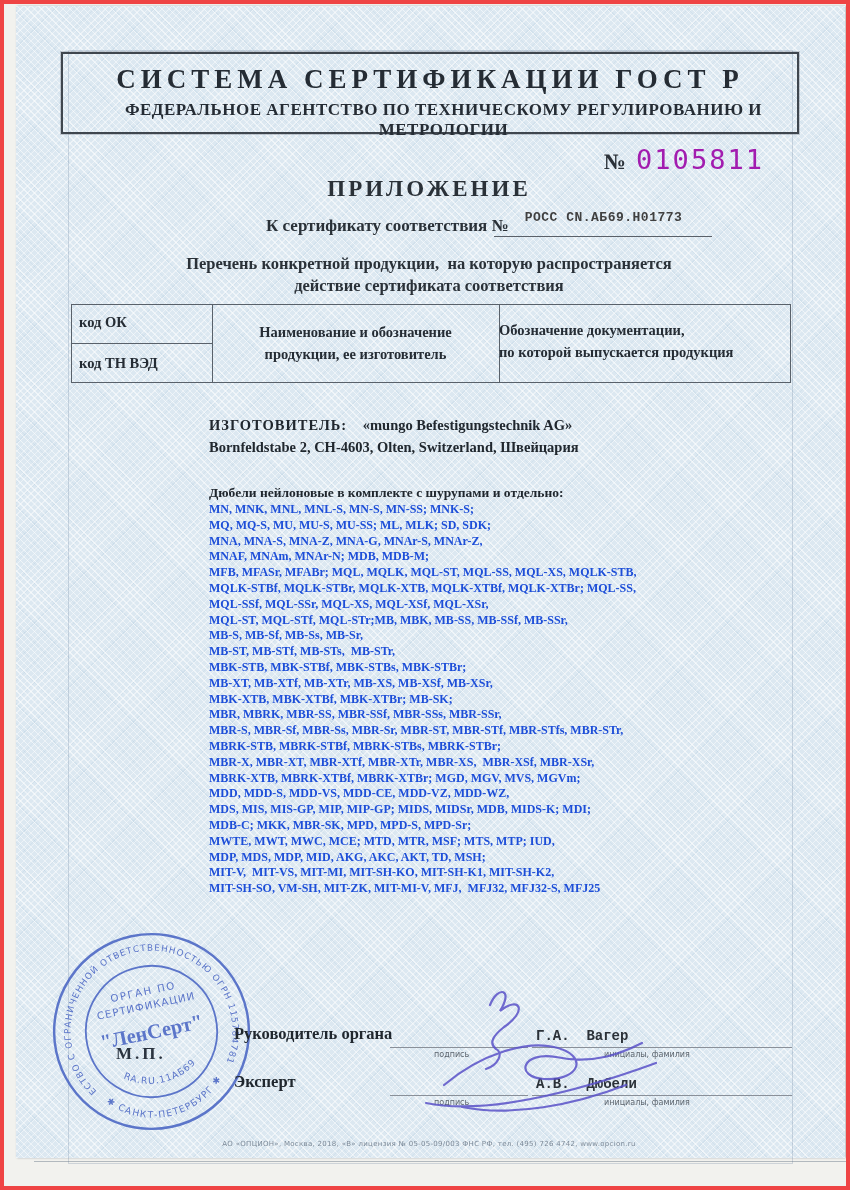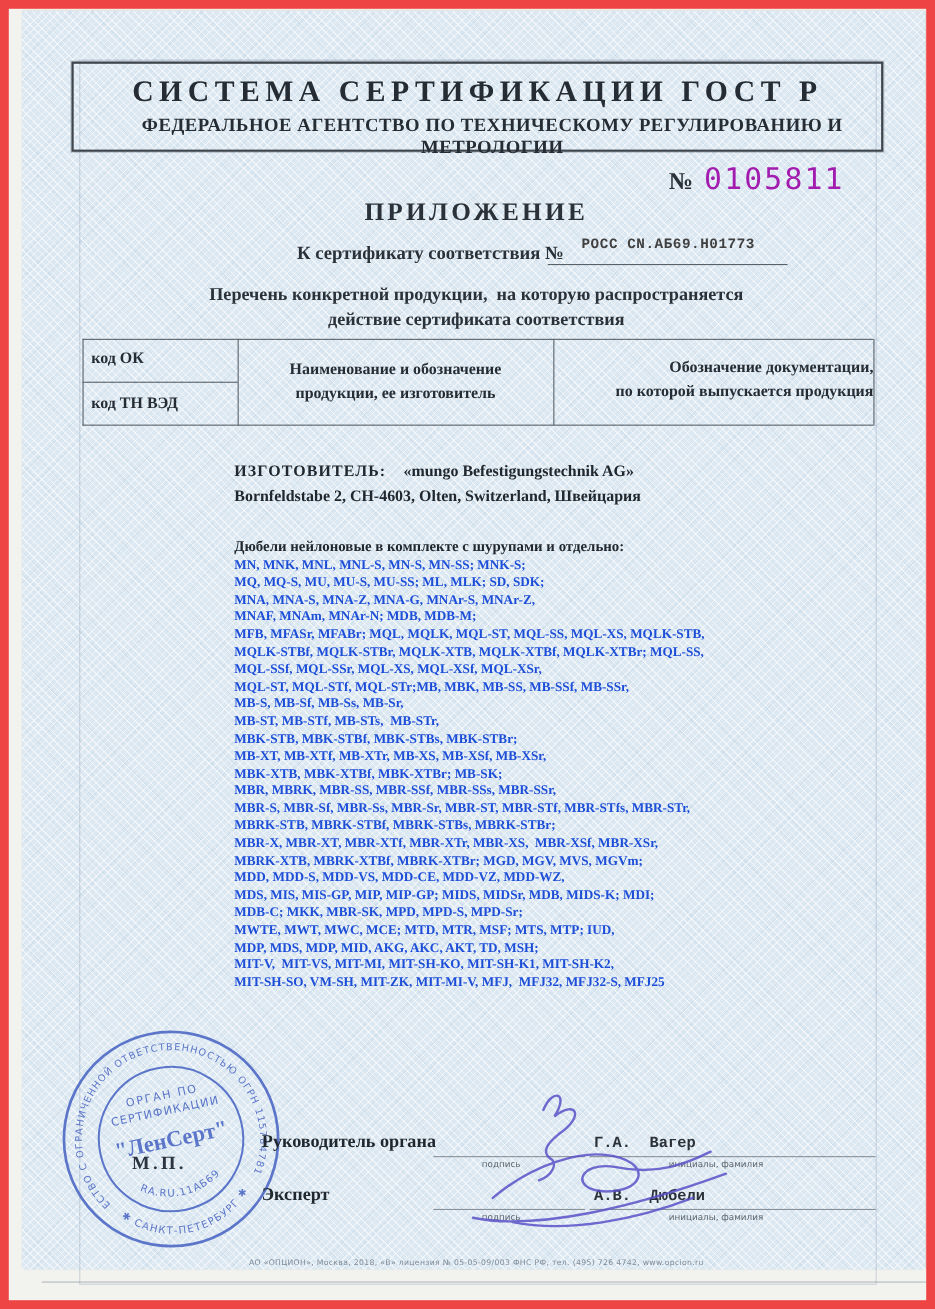--- a/index.html
+++ b/index.html
@@ -1,19 +1,19 @@
 <!DOCTYPE html>
 <html><head>
 <meta charset="utf-8">
 <style>
   html,body{margin:0;padding:0;}
   #page{
     position:relative;width:850px;height:1190px;
     background:#f2f2ee;
-    border:8px solid #ef4444;
+    border:4px solid #ef4444;
     box-sizing:border-box;
     overflow:hidden;
     font-family:"Liberation Serif", serif;
     color:#2a3138;
   }
   #paper{
     position:absolute;left:12px;top:2px;right:1px;bottom:28px;
     background-color:#dce8f1;
     background-image:
       repeating-linear-gradient(45deg, rgba(255,255,255,.55) 0 1px, transparent 1px 5px),
@@ -55,21 +55,21 @@
   #t-bottom{left:67px;top:378px;width:719px;height:1px;}
   #t-left{left:67px;top:300px;width:1px;height:79px;}
   #t-right{left:786px;top:300px;width:1px;height:79px;}
   #t-d1{left:208px;top:300px;width:1px;height:79px;}
   #t-d2{left:495px;top:300px;width:1px;height:79px;}
   #t-sub{left:67px;top:339px;width:141px;height:1px;}
   .th{font-size:14.5px;font-weight:bold;color:#252c34;}
   #th-ok{left:75px;top:310px;}
   #th-tn{left:75px;top:351px;}
   #th-name{left:208px;top:317px;width:287px;text-align:center;line-height:22px;}
-  #th-doc{left:495px;top:315px;width:291px;text-align:right;line-height:22px;}
+  #th-doc{left:495px;top:315px;width:291px;text-align:left;line-height:22px;}
   
   #manufacturer{left:205px;top:410px;font-size:14.5px;font-weight:bold;line-height:22px;color:#20272e;}
   #manufacturer .lbl{letter-spacing:1px;margin-right:12px;}
   
   #products-intro{left:205px;top:481px;font-size:13.5px;font-weight:bold;color:#20272e;}
   #product-list{left:205px;top:498px;width:580px;}
   .pline{font-size:12px;font-weight:bold;line-height:15.8px;white-space:pre;color:#1d4ed8;}
   
   #stamp{left:45px;top:925px;width:205px;height:205px;transform:rotate(-12deg);opacity:.88;}
   #mp-label{left:112px;top:1040px;font-size:17px;font-weight:bold;letter-spacing:3px;color:#2b3440;}

